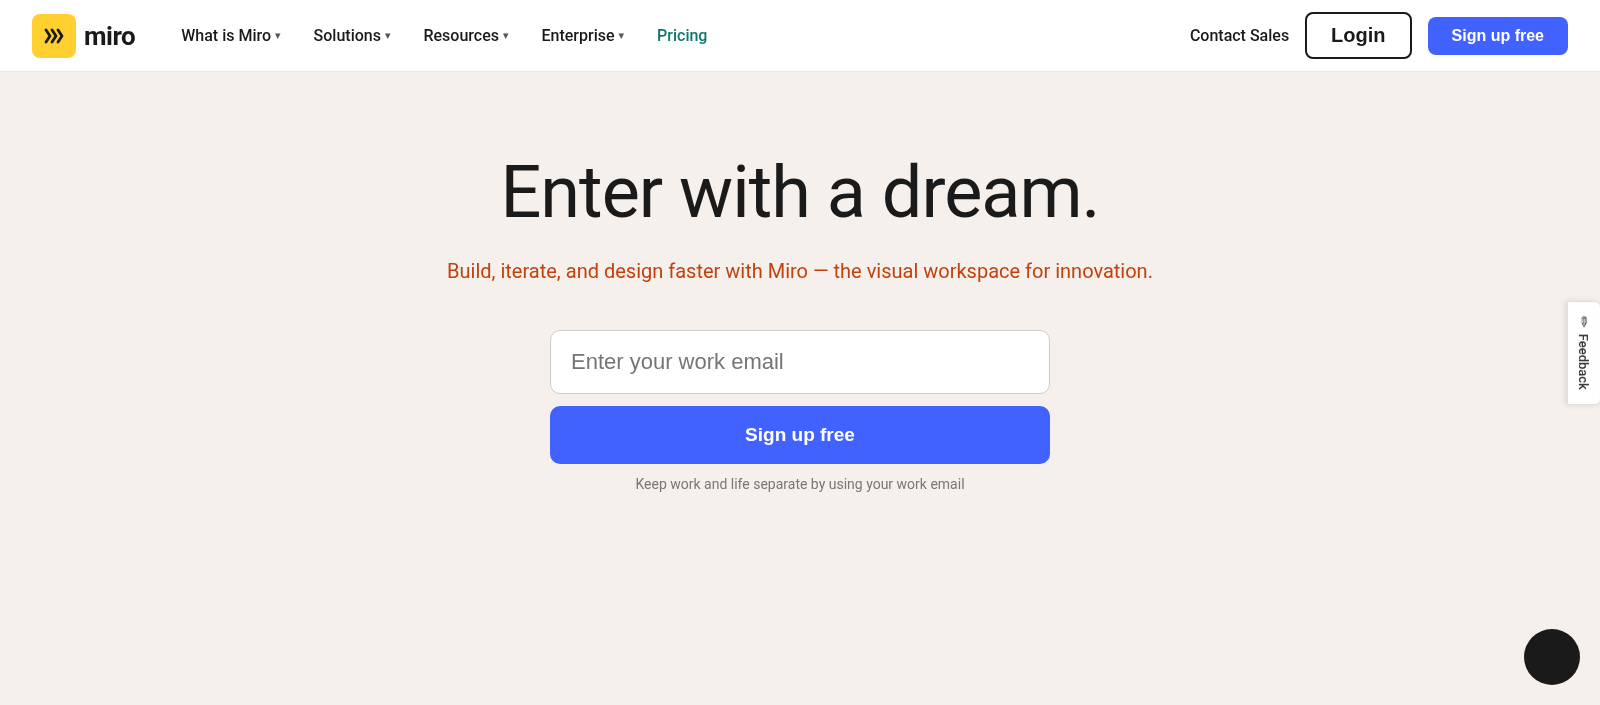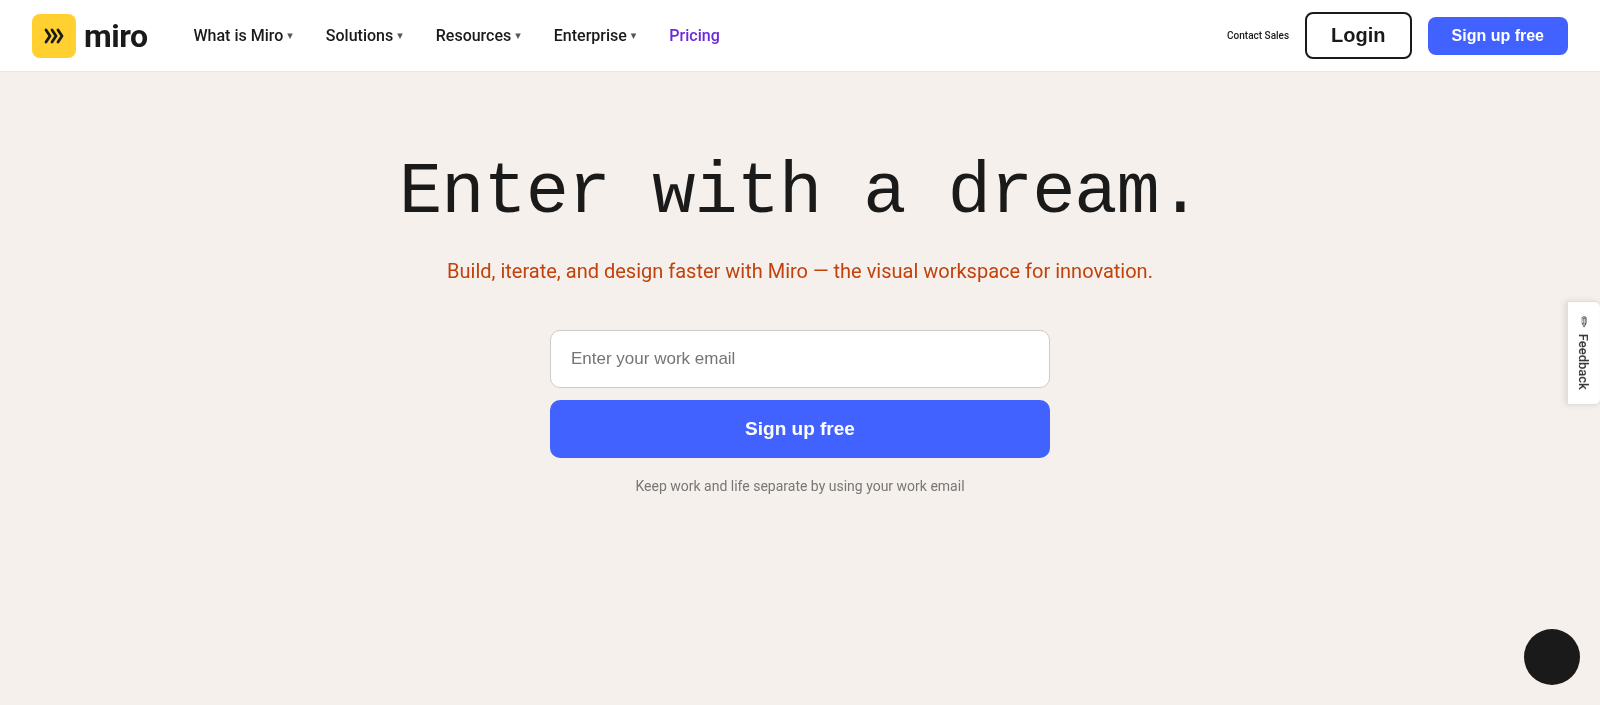--- a/index.html
+++ b/index.html
@@ -40,21 +40,21 @@
       width: 44px;
       height: 44px;
       background: #FFD02F;
       border-radius: 8px;
       display: flex;
       align-items: center;
       justify-content: center;
     }
 
     .logo-text {
-      font-size: 32px;
+      font-size: 26px;
       font-weight: 700;
       color: #1a1a1a;
       letter-spacing: -0.5px;
     }
 
     .nav-links {
       display: flex;
       align-items: center;
       gap: 5px;
       flex: 1;
@@ -75,32 +75,32 @@
 
     .chevron {
       font-size: 11px;
       color: #555;
     }
 
     .nav-pricing {
       padding: 8px 14px;
       font-size: 16px;
       font-weight: 500;
-      color: #6d28d9;
+      color: #0f766e;
       cursor: pointer;
     }
 
     .nav-right {
       display: flex;
       align-items: center;
       gap: 16px;
     }
 
     .contact-sales {
-      font-size: 10px;
+      font-size: 16px;
       font-weight: 500;
       color: #1a1a1a;
       cursor: pointer;
     }
 
     .login-btn {
       padding: 10px 24px;
       font-size: 20px;
       font-weight: 600;
       color: #1a1a1a;
@@ -133,21 +133,20 @@
       position: relative;
     }
 
     .hero-title {
       font-size: 72px;
       font-weight: 400;
       color: #1a1a1a;
       line-height: 1.15;
       margin-bottom: 24px;
       letter-spacing: -1px;
-      font-family: Liberation Mono, monospace;
     }
 
     .hero-subtitle {
       font-size: 20px;
       color: #c2410c;
       margin-bottom: 47px;
       font-weight: 400;
     }
 
     .hero-form {
@@ -155,21 +154,21 @@
       flex-direction: column;
       align-items: center;
       gap: 12px;
       width: 100%;
       max-width: 500px;
     }
 
     .email-input {
       width: 100%;
       padding: 18px 20px;
-      font-size: 17px;
+      font-size: 22px;
       border: 1.5px solid #ccc;
       border-radius: 10px;
       outline: none;
       color: #999;
       background: #fff;
     }
 
     .hero-signup-btn {
       width: 100%;
       padding: 18px 20px;
@@ -178,21 +177,20 @@
       color: #ffffff;
       background: #4262FF;
       border: none;
       border-radius: 10px;
       cursor: pointer;
     }
 
     .hero-note {
       font-size: 14px;
       color: #777;
-      margin-top: 8px;
     }
 
     
     .feedback-tab {
       position: fixed;
       right: -36px;
       top: 50%;
       transform: translateY(-50%) rotate(90deg);
       background: #fff;
       border: 1px solid #ddd;

